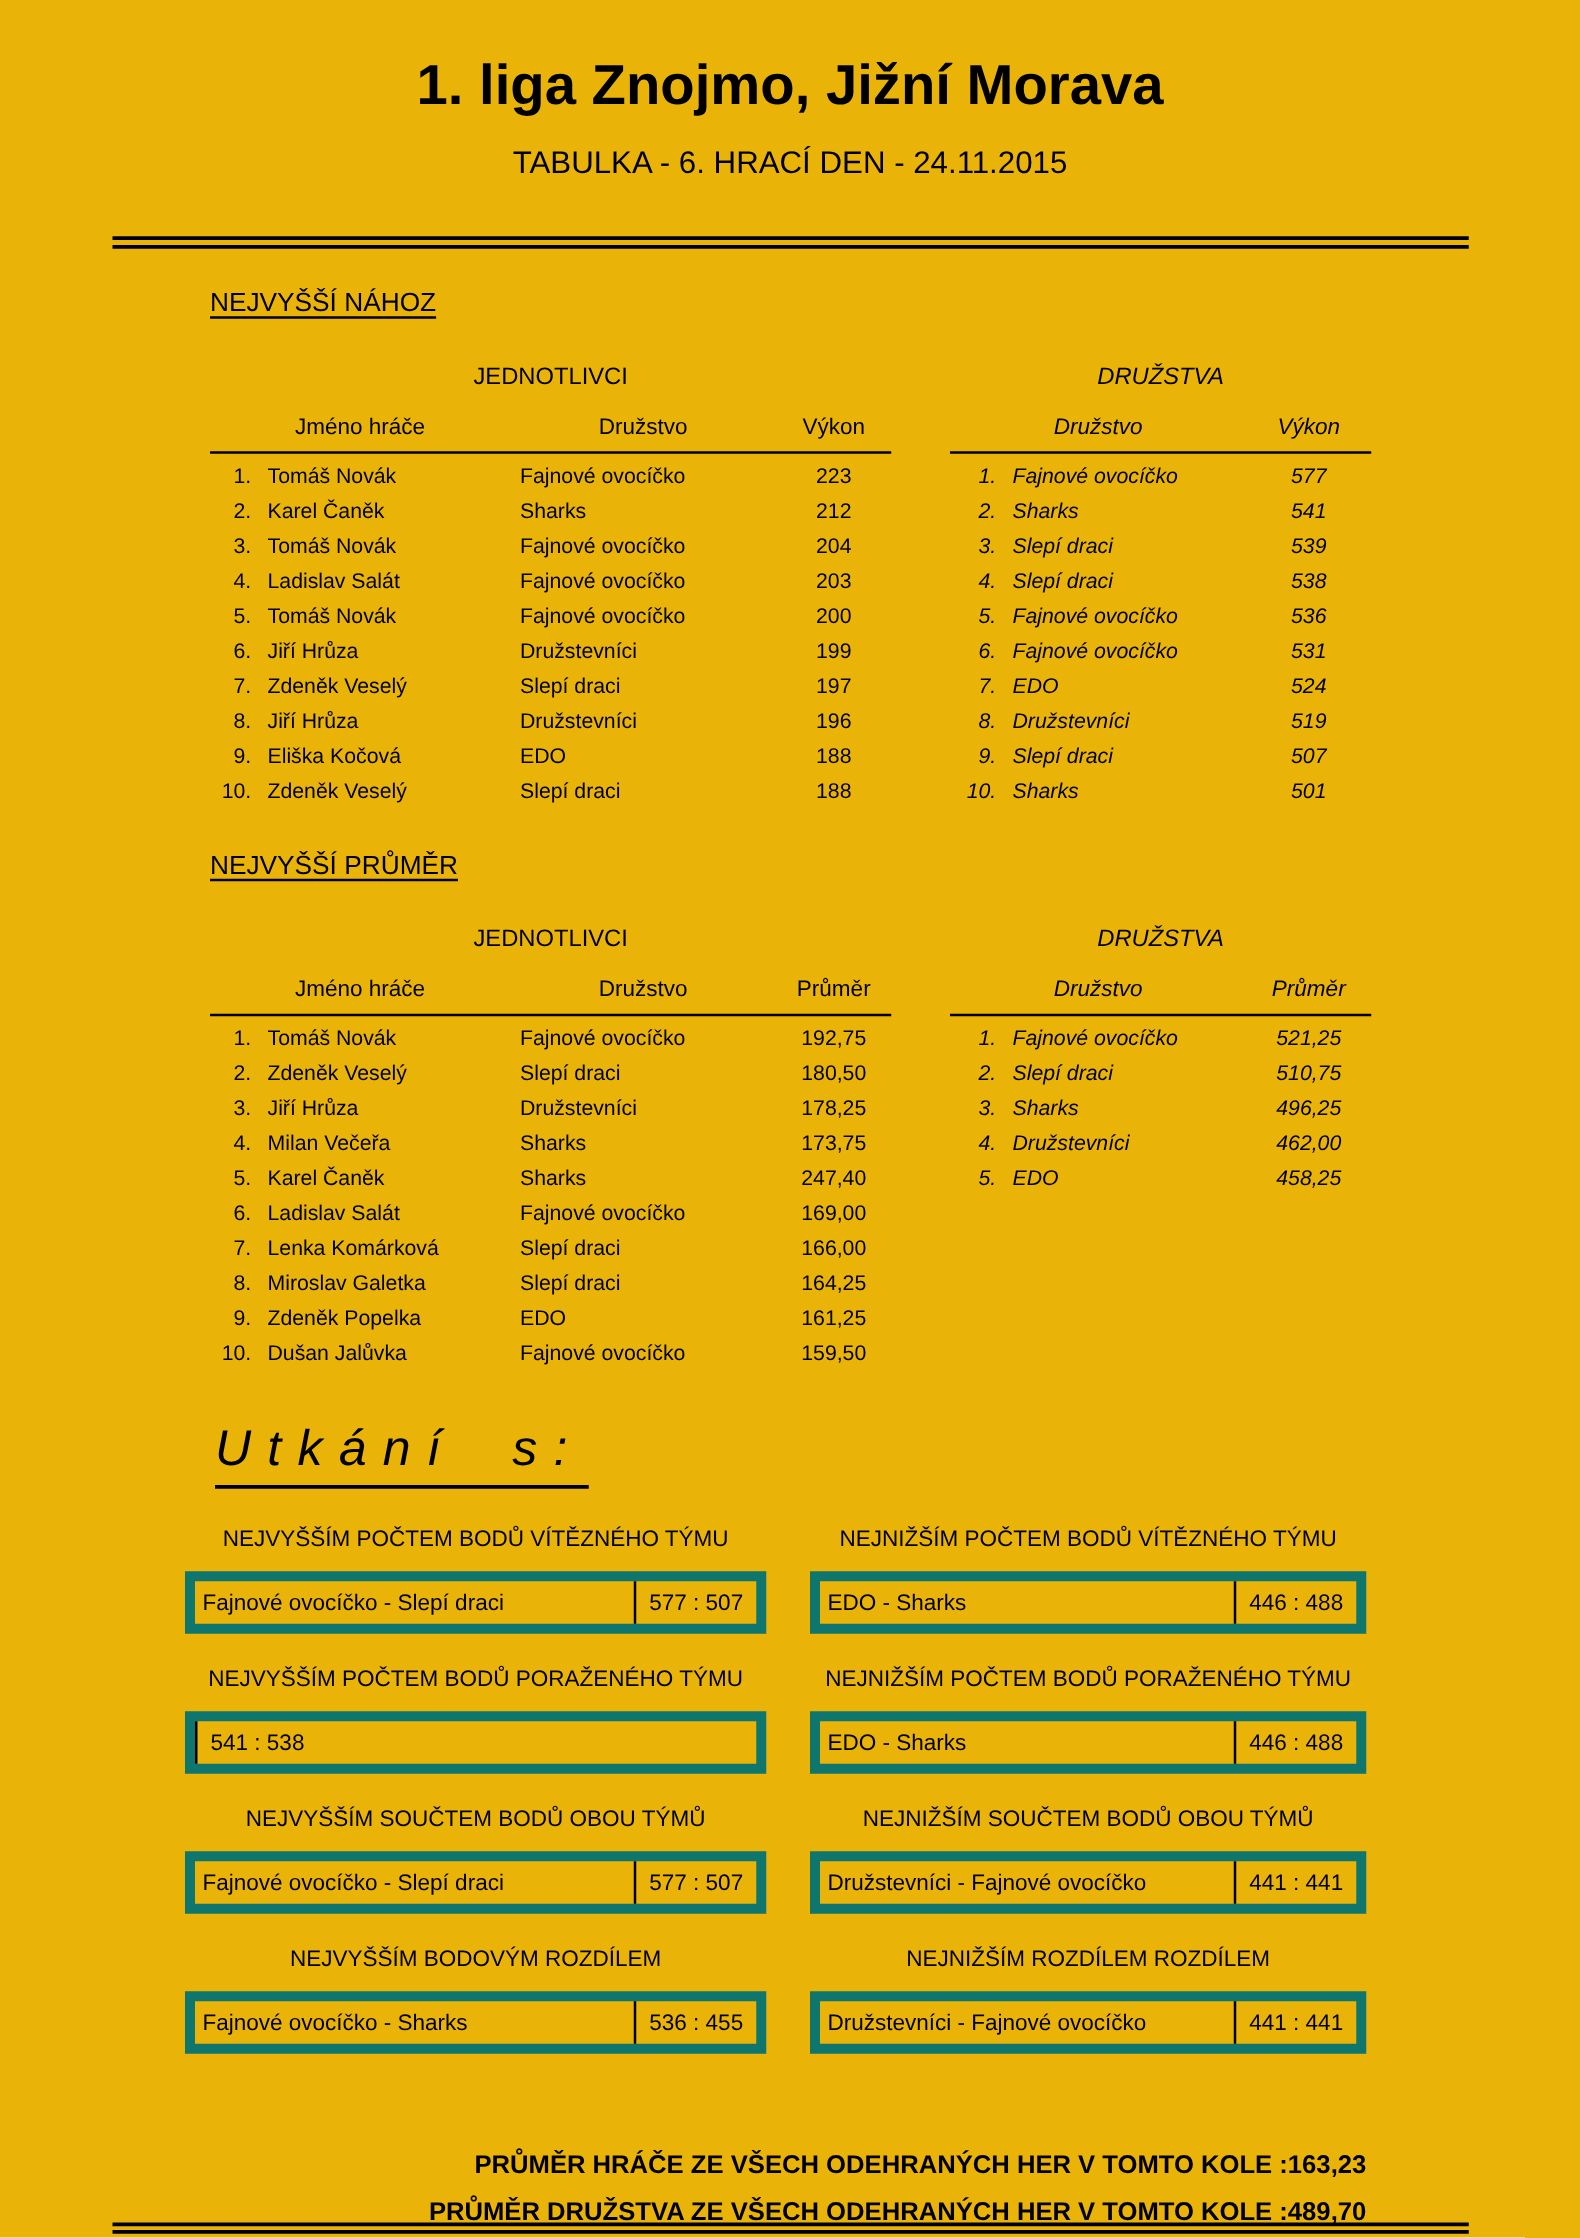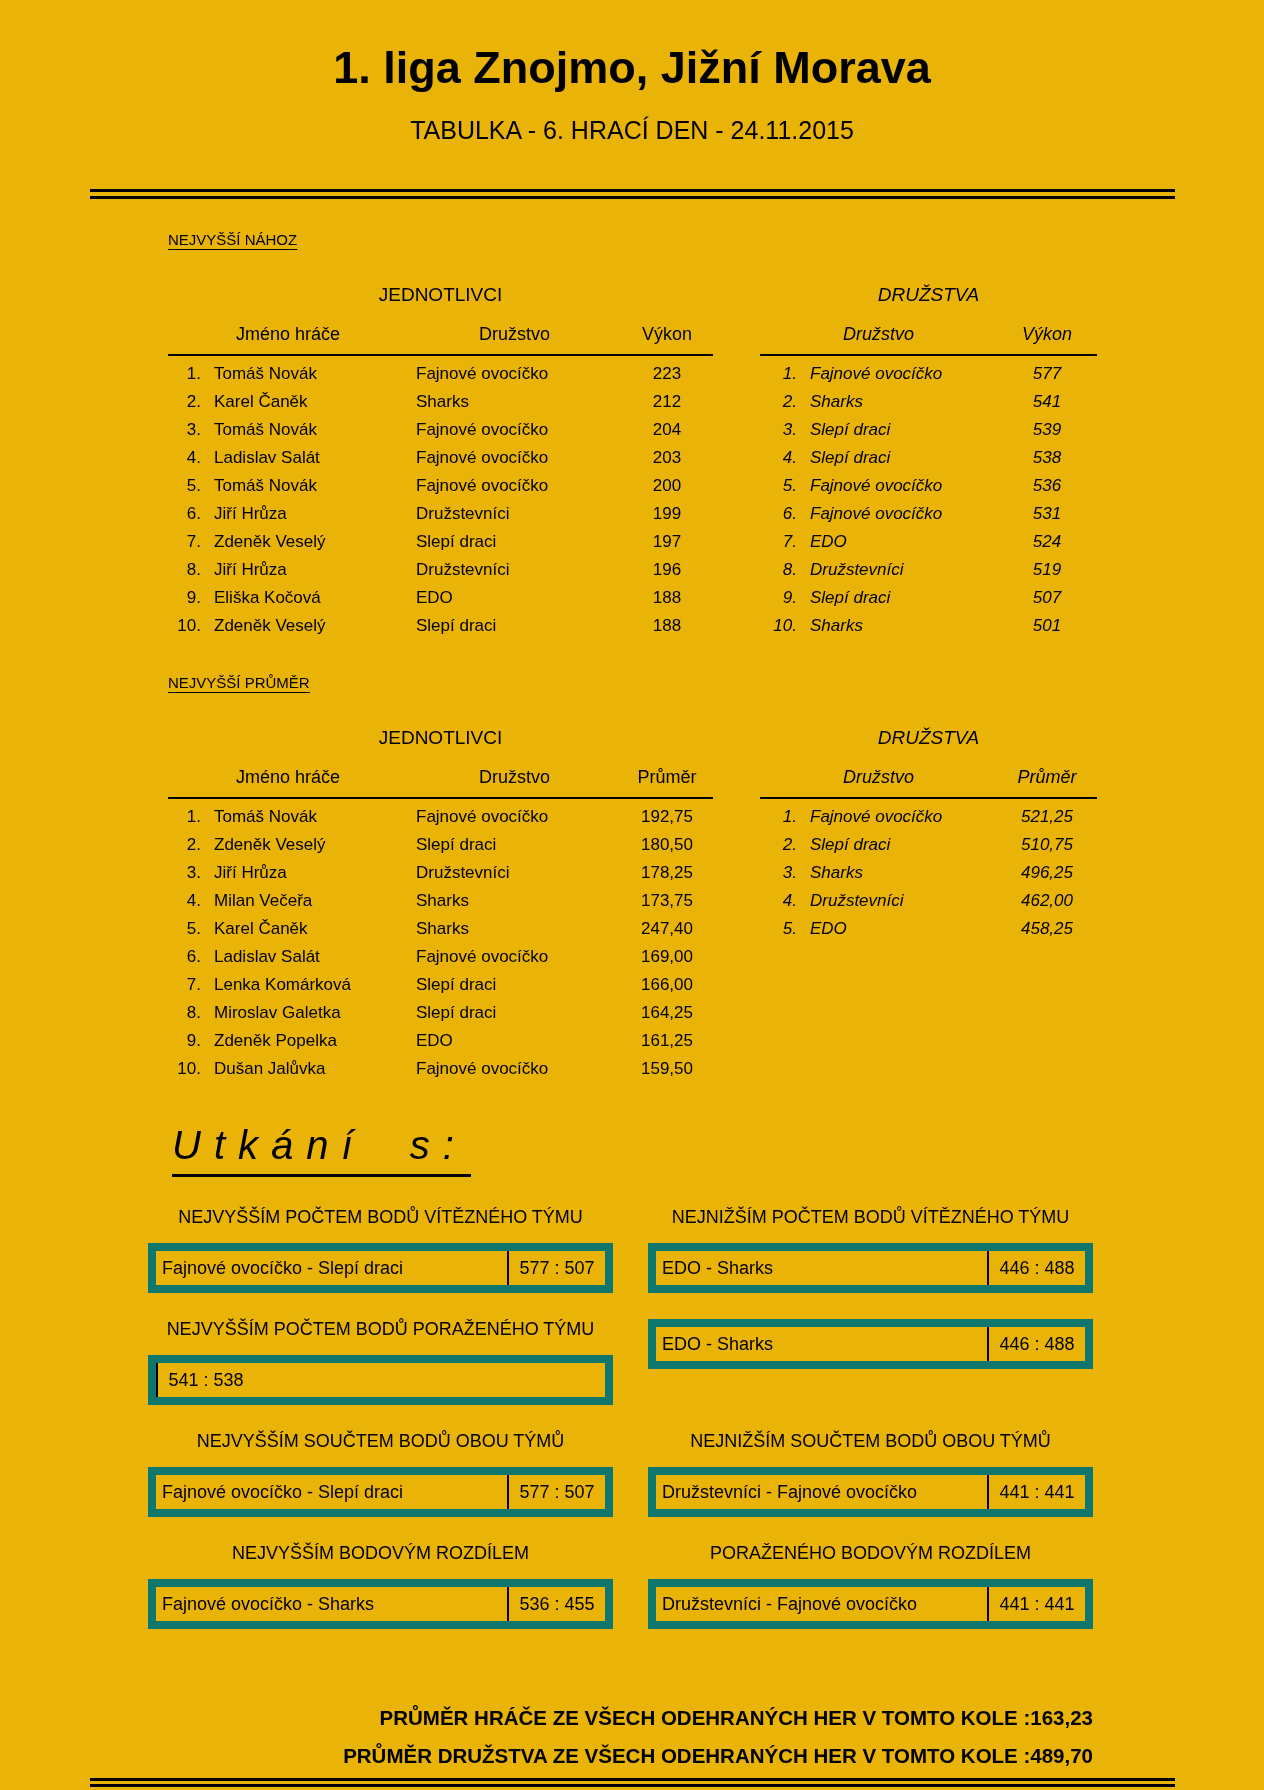--- a/index.html
+++ b/index.html
@@ -30,21 +30,21 @@
   .double-rule {
     width: 1085px;
     margin: 44px auto 0 auto;
     height: 10px;
     border-top: 3px solid #000;
     border-bottom: 3px solid #000;
     box-sizing: border-box;
   }
   .sec-heading {
     margin: 32px 0 0 168px;
-    font-size: 15px;
+    font-size: 21px;
     text-decoration: underline;
     text-underline-offset: 4px;
   }
   .sec-heading.second { margin-top: 34px; }
   .tables-row { display: flex; margin-left: 168px; }
   .tbl-ind  { width: 545px; }
   .tbl-team { width: 337px; margin-left: 47px; font-style: italic; }
   .tbl-title {
     margin-top: 36px;
     margin-bottom: 18px;
@@ -405,20 +405,21 @@
           <div class="match-score">446 : 488</div>
         </div>
       </div>
       <div class="match">
         <div class="match-label">NEJVYŠŠÍM POČTEM BODŮ PORAŽENÉHO TÝMU</div>
         <div class="match-box">
           <div class="match-score">541 : 538</div>
         </div>
       </div>
       <div class="match">
+        <div class="match-label">NEJNIŽŠÍM POČTEM BODŮ PORAŽENÉHO TÝMU</div>
         <div class="match-box">
           <div class="match-teams">EDO - Sharks</div>
           <div class="match-score">446 : 488</div>
         </div>
       </div>
       <div class="match">
         <div class="match-label">NEJVYŠŠÍM SOUČTEM BODŮ OBOU TÝMŮ</div>
         <div class="match-box">
           <div class="match-teams">Fajnové ovocíčko - Slepí draci</div>
           <div class="match-score">577 : 507</div>
@@ -432,21 +433,21 @@
         </div>
       </div>
       <div class="match">
         <div class="match-label">NEJVYŠŠÍM BODOVÝM ROZDÍLEM</div>
         <div class="match-box">
           <div class="match-teams">Fajnové ovocíčko - Sharks</div>
           <div class="match-score">536 : 455</div>
         </div>
       </div>
       <div class="match">
-        <div class="match-label">PORAŽENÉHO BODOVÝM ROZDÍLEM</div>
+        <div class="match-label">NEJNIŽŠÍM ROZDÍLEM ROZDÍLEM</div>
         <div class="match-box">
           <div class="match-teams">Družstevníci - Fajnové ovocíčko</div>
           <div class="match-score">441 : 441</div>
         </div>
       </div>
     </div>
 
   
   <div class="summary">
     <div class="summary-line">

